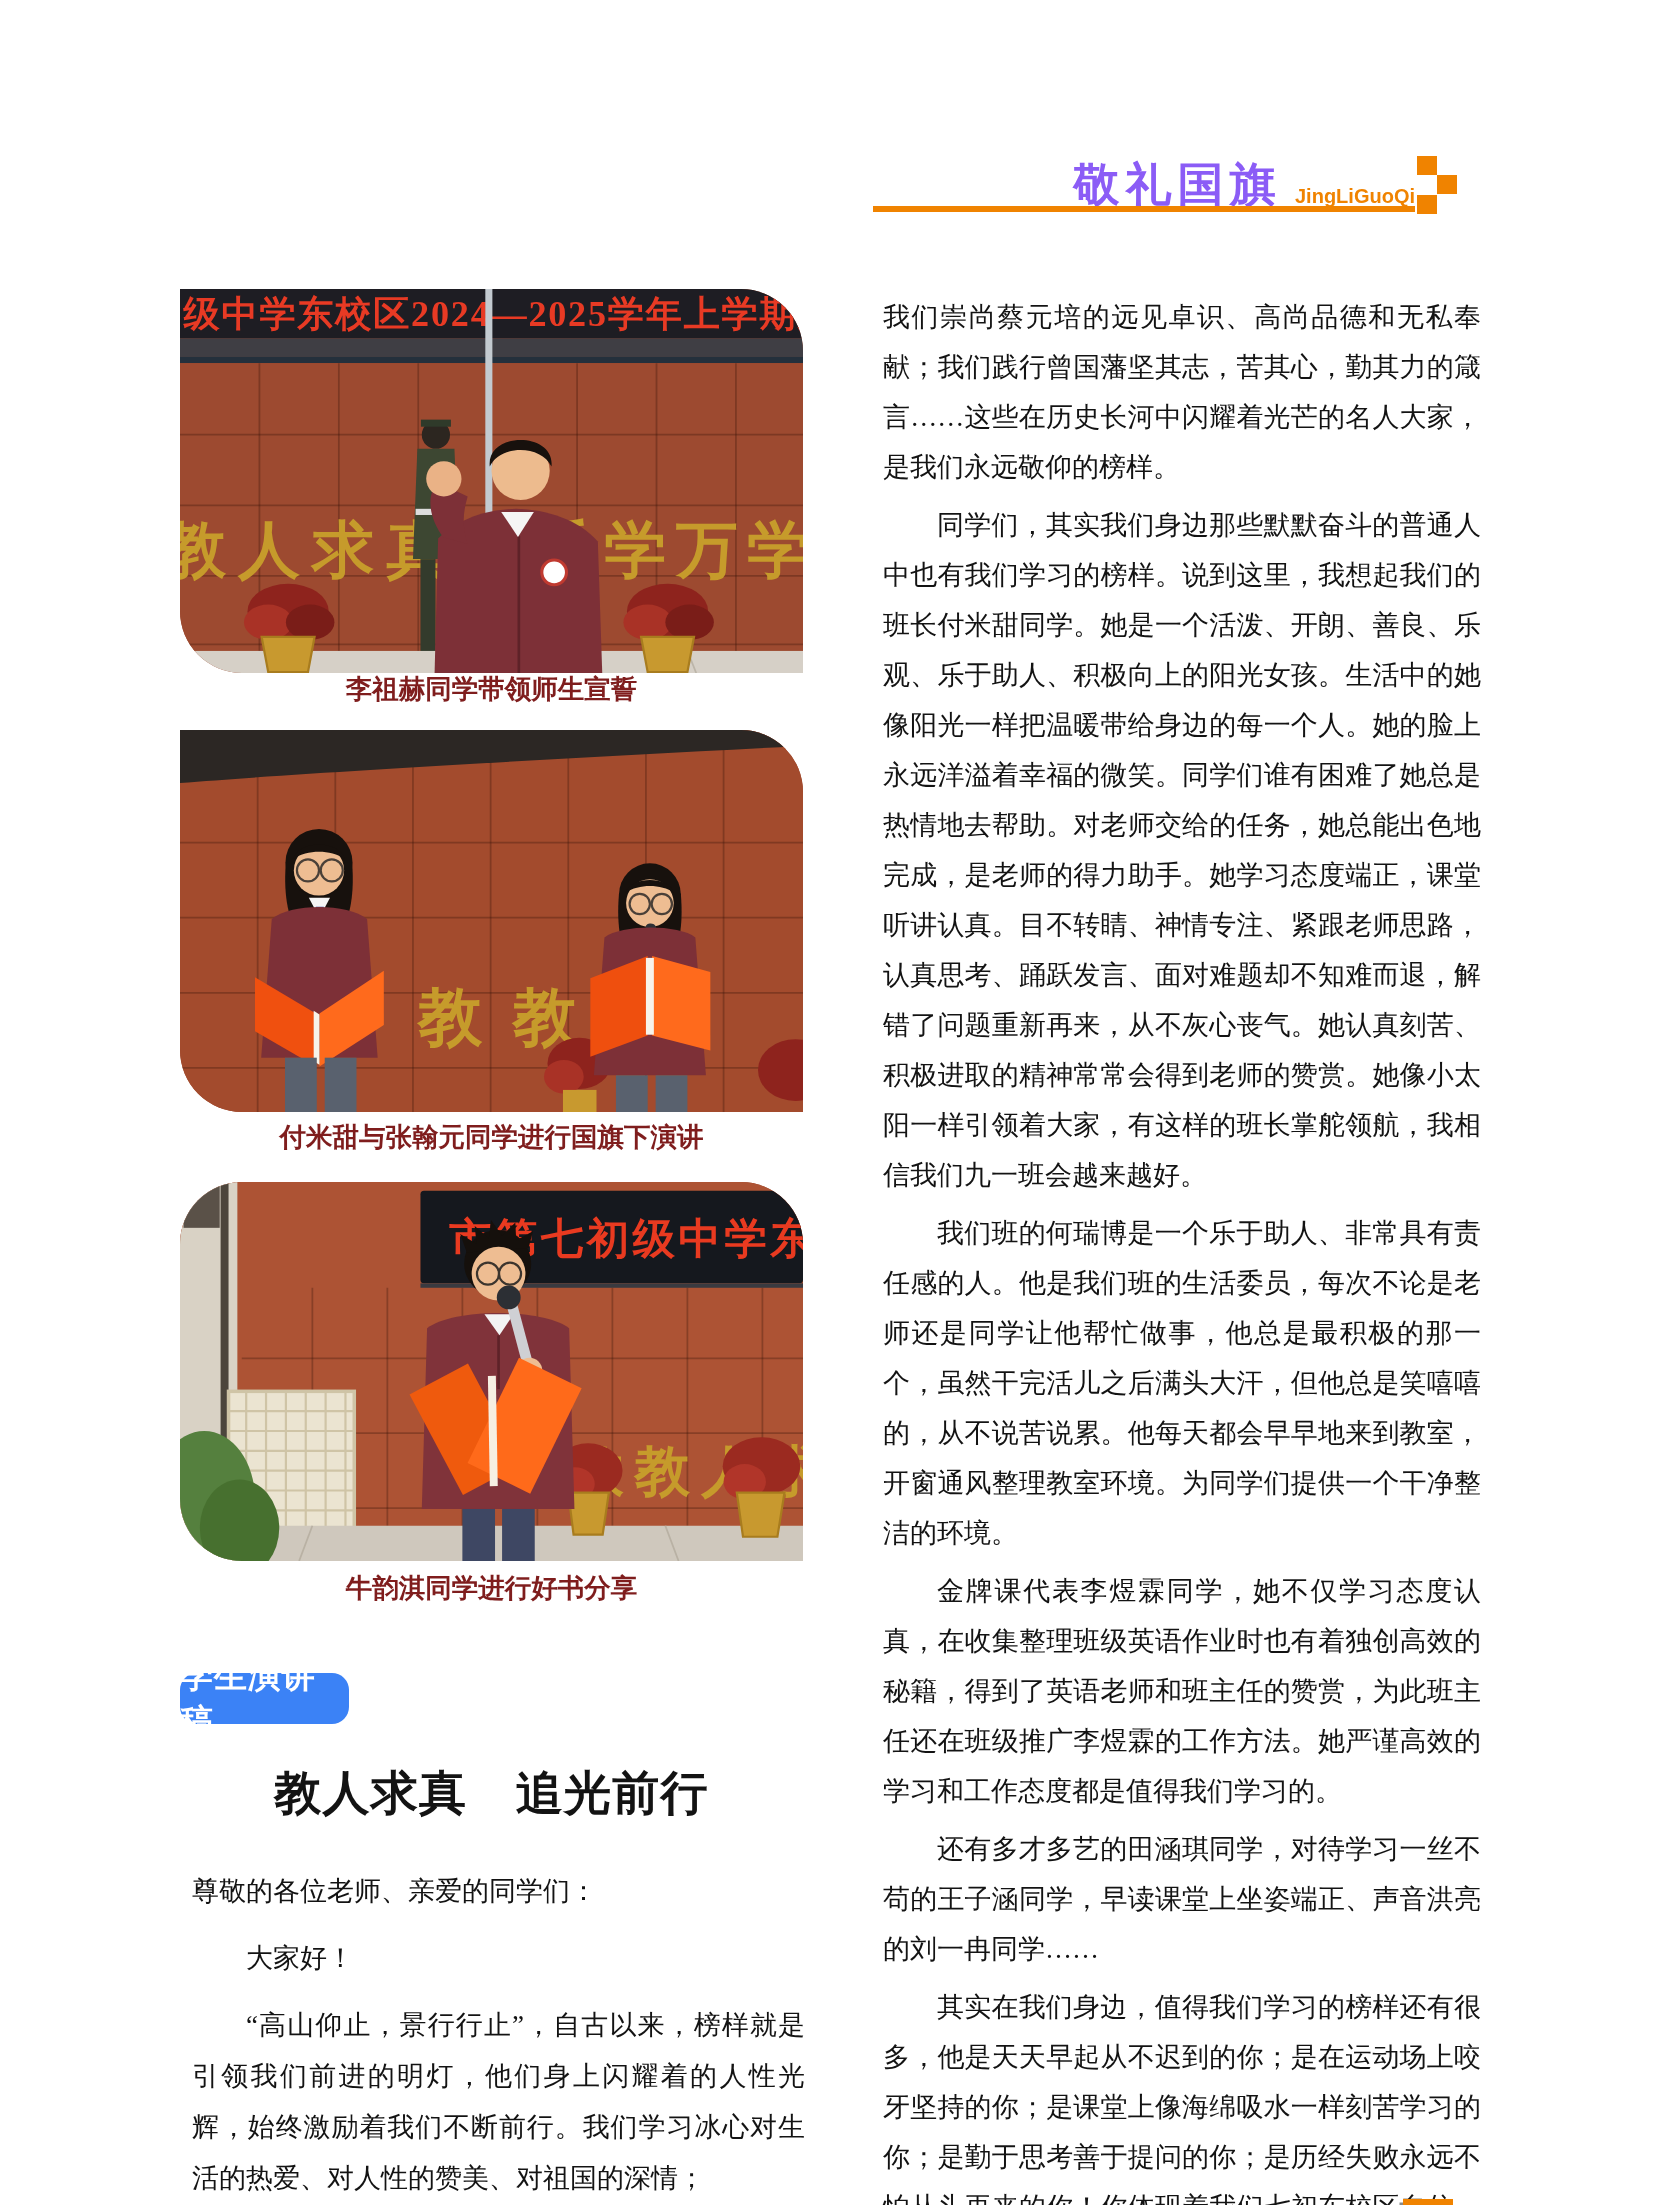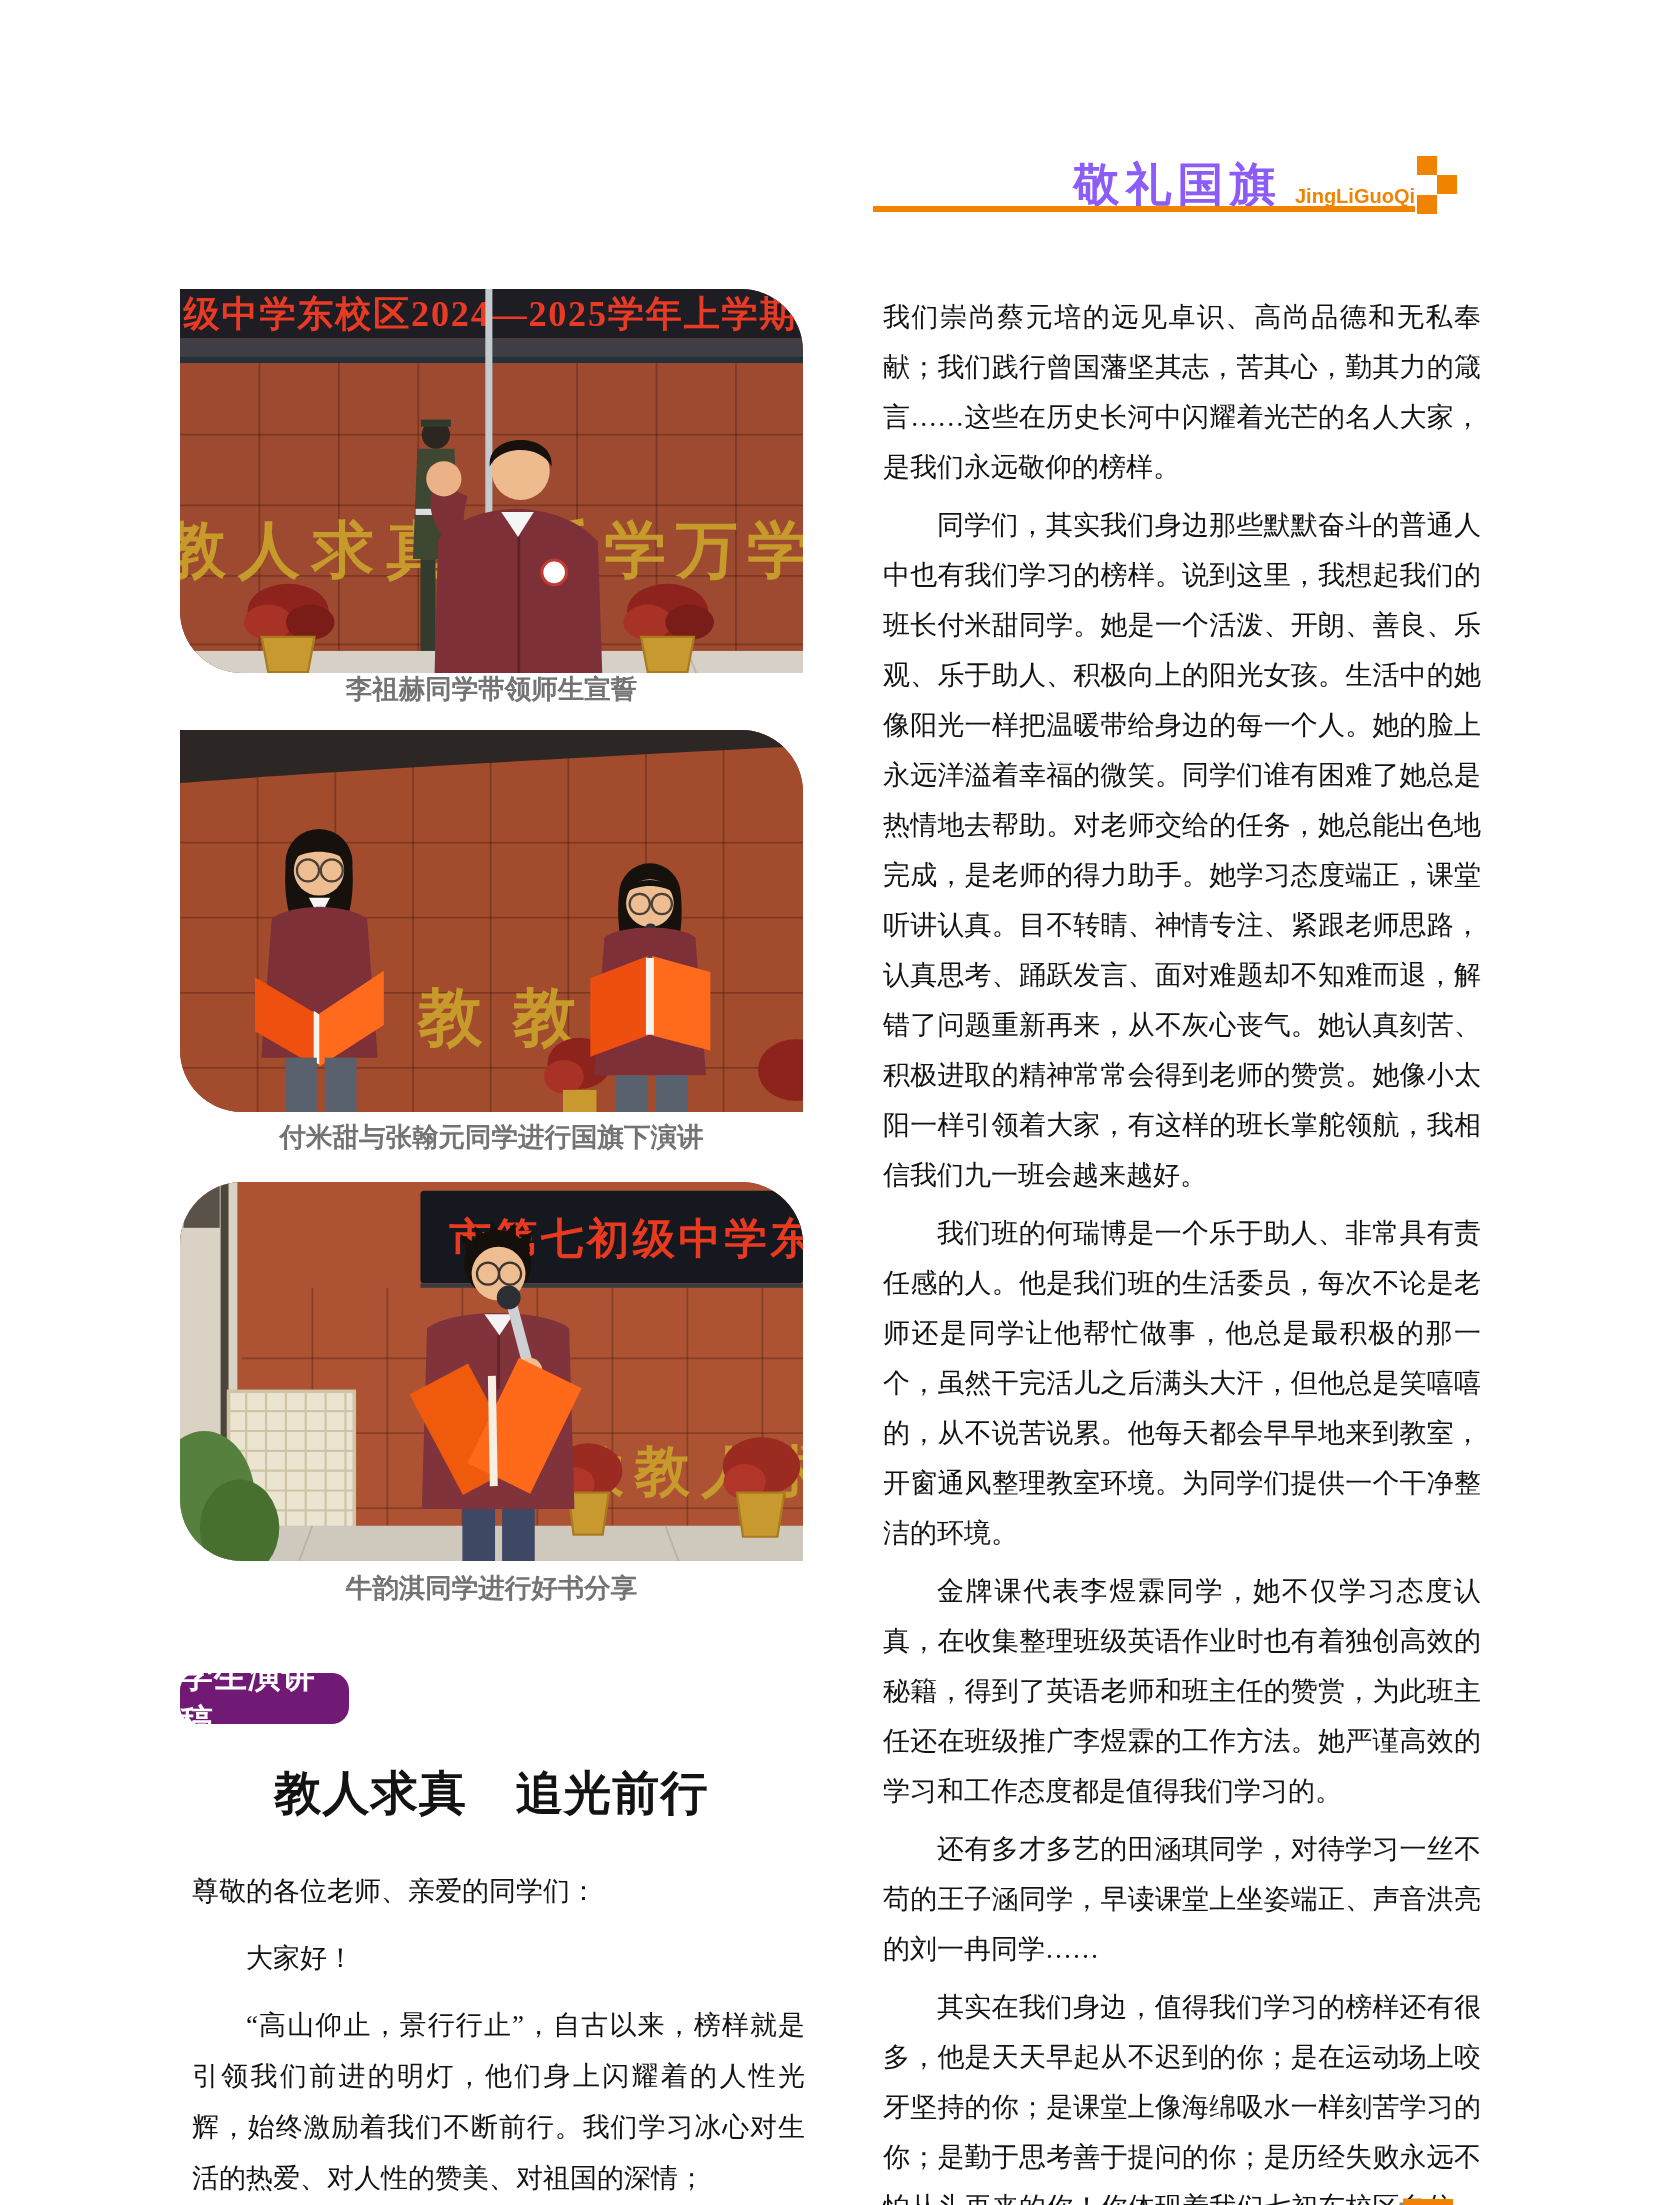--- a/index.html
+++ b/index.html
@@ -20,27 +20,27 @@
   .sq3{left:1417px;top:195px;}
 
   
   .photo{position:absolute;left:180px;width:623px;overflow:hidden;background:#9d4a30;}
   .photo svg{display:block;width:100%;height:100%;}
   .photo1{top:289px;height:384px;border-radius:0 62px 0 62px;}
   .photo2{top:730px;height:382px;border-radius:0 62px 0 62px;}
   .photo3{top:1182px;height:379px;border-radius:62px 62px 0 62px;}
   .caption{position:absolute;left:180px;width:623px;text-align:center;
            font-family:"Liberation Sans",sans-serif;font-weight:bold;font-size:26.5px;
-           line-height:1;color:#737373;}
+           line-height:1;color:#7f1d1d;}
   .cap1{top:676px;}
   .cap2{top:1124px;}
   .cap3{top:1575px;}
 
   
-  .badge{position:absolute;left:180px;top:1673px;width:169px;height:51px;background:#701a75;
+  .badge{position:absolute;left:180px;top:1673px;width:169px;height:51px;background:#3b82f6;
          border-radius:17px;display:flex;align-items:center;justify-content:center;
          font-family:"Liberation Sans",sans-serif;font-weight:bold;font-size:33px;color:#ffffff;
          letter-spacing:0.9px;}
   .speech-title{position:absolute;left:180px;top:1764px;width:623px;text-align:center;
                 font-size:47px;font-weight:bold;letter-spacing:1.3px;line-height:1.25;}
   .speech-left{position:absolute;left:176px;top:1850px;width:645px;
                font-size:27px;line-height:51px;text-align:justify;}
   .speech-left p{margin:16px;}
   .col-right{position:absolute;left:875px;top:284px;width:614px;
              font-size:27px;line-height:50px;text-align:justify;}

